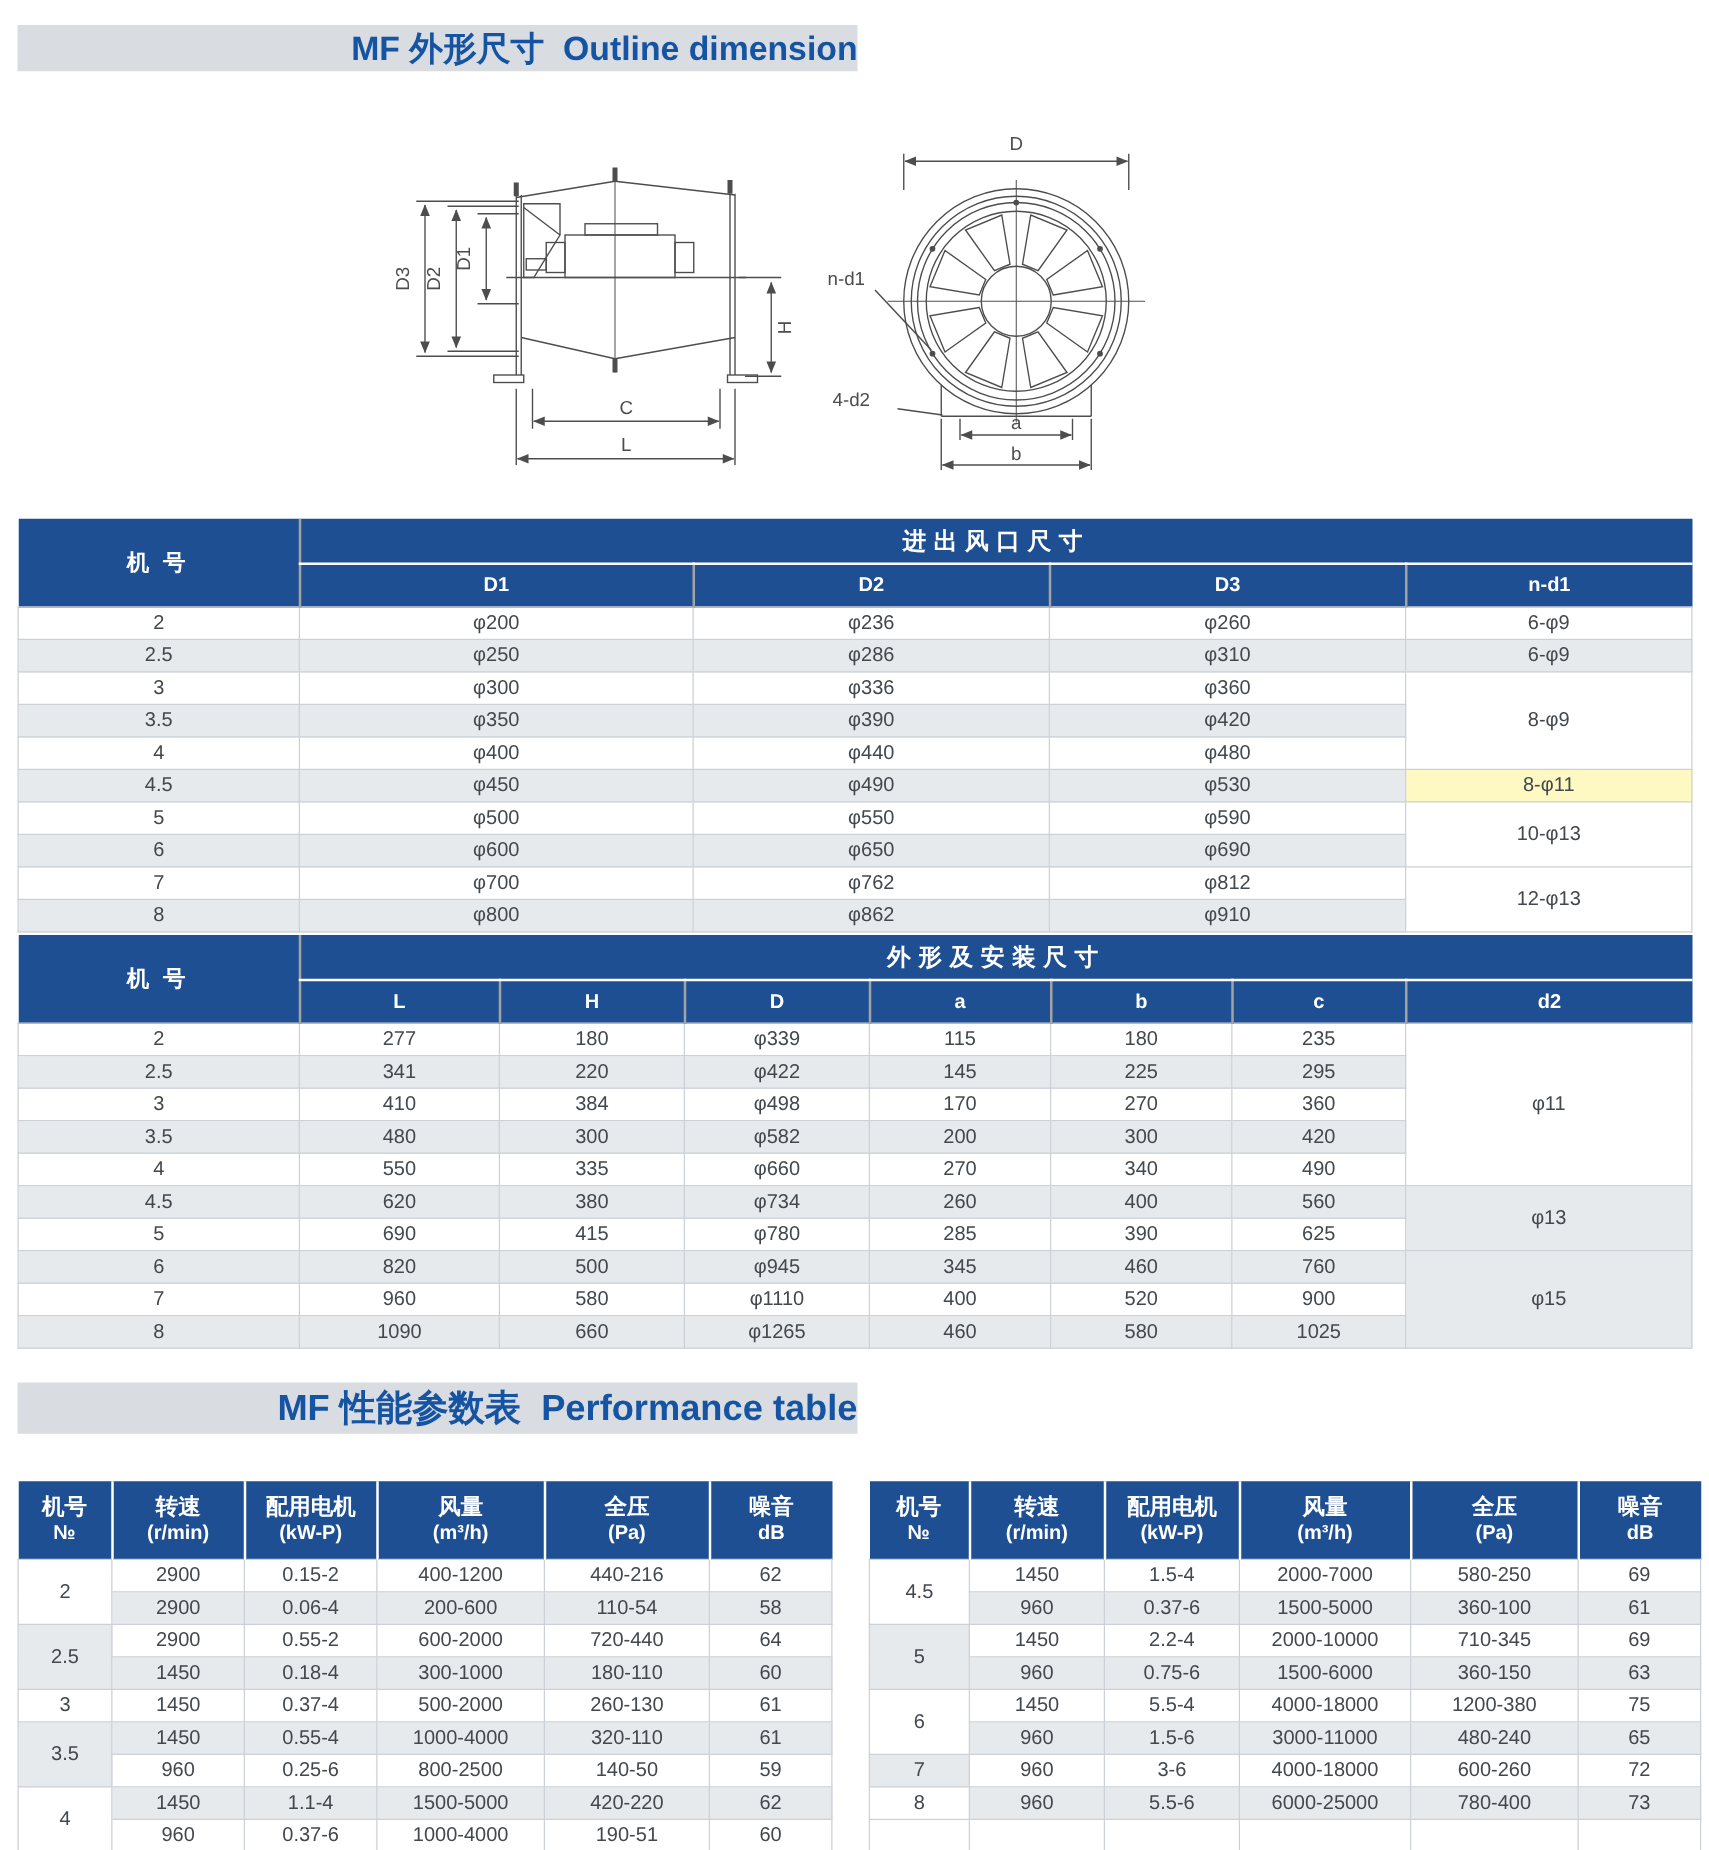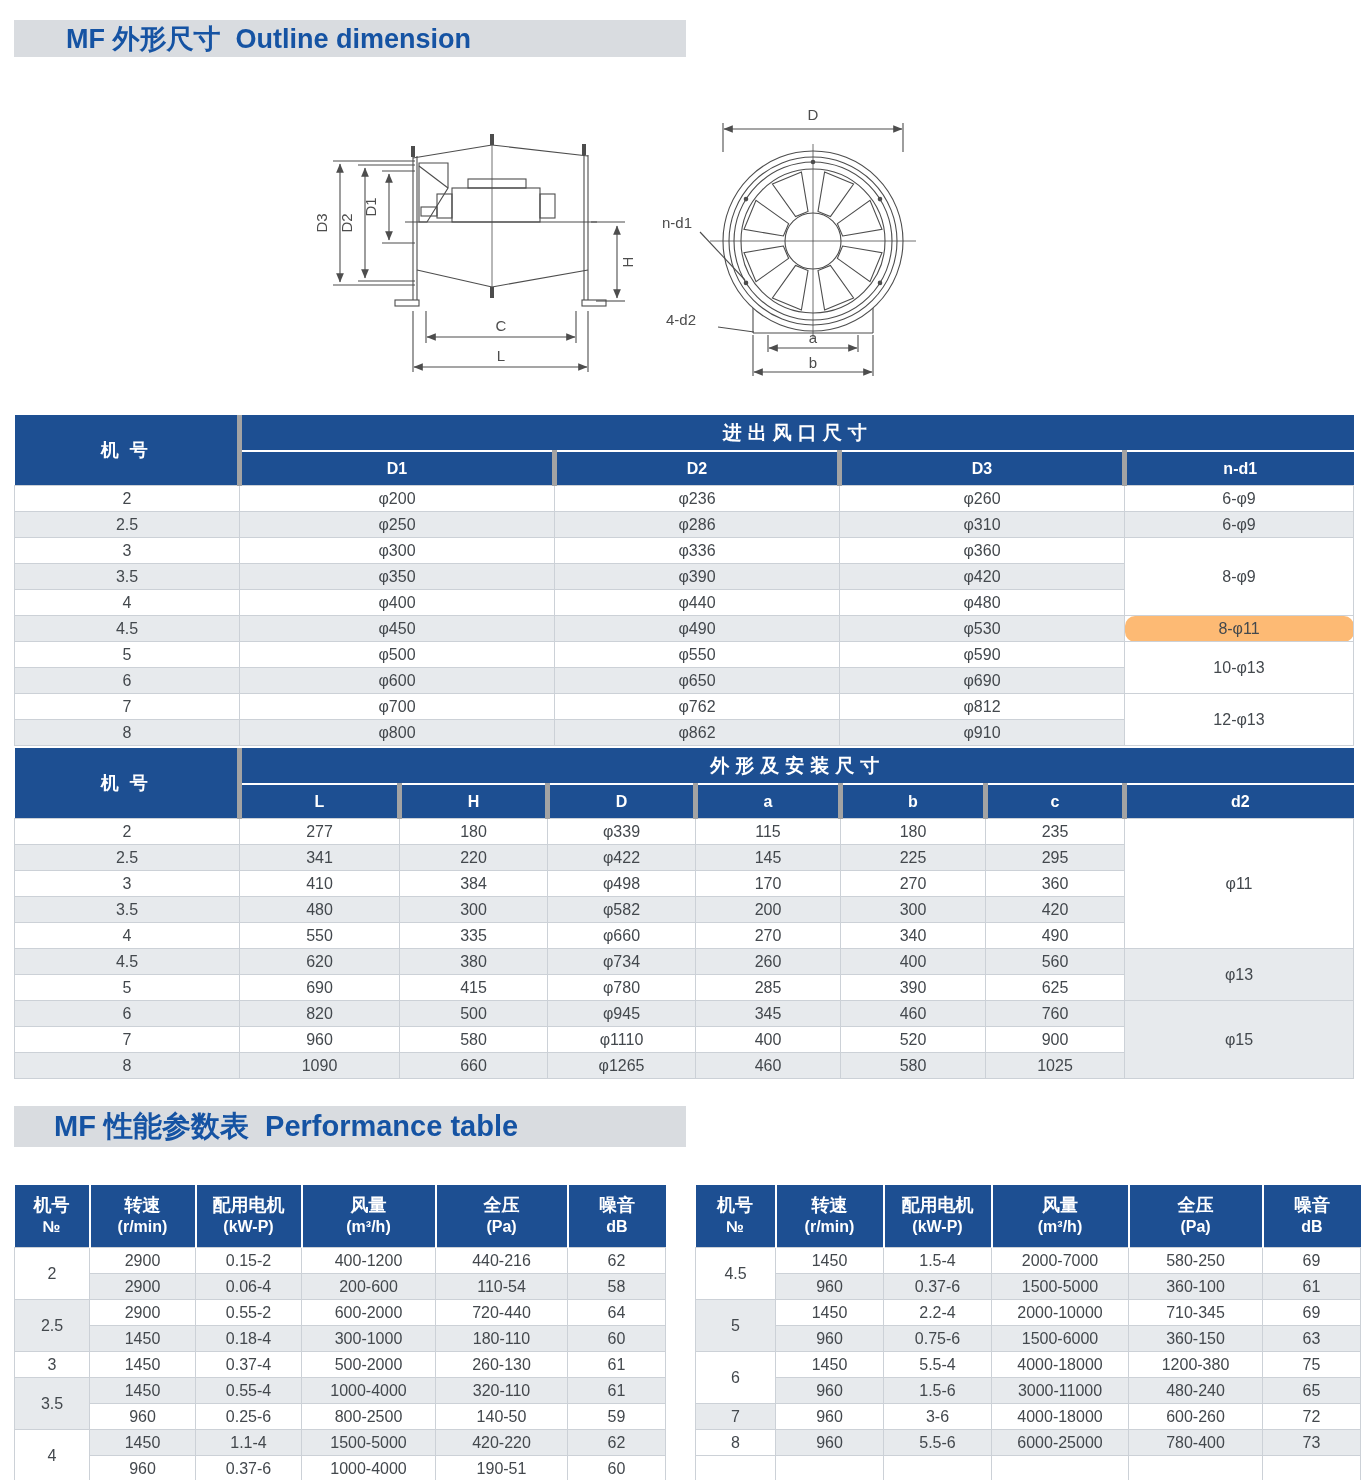--- a/index.html
+++ b/index.html
@@ -1,34 +1,34 @@
 <!DOCTYPE html>
 <html style="--accent: #1d4f92; --altrow: #e7eaed; --barbg: #d9dce0; --titleblue: #1553a3; --ink: #43484d; --line: #ccd1d7; --draw: #4d4d4d;"><head>
 <meta charset="utf-8">
 <style>
   html,body{margin:0;padding:0;background:#fff;}
   .page{position:relative;width:1367px;height:1480px;background:#fff;overflow:hidden;
         font-family:"Liberation Sans","DejaVu Sans",sans-serif;}
-  .title-bar{position:absolute;background:var(--barbg,#d9dce0);display:flex;align-items:center;}
+  .title-bar{position:absolute;background:var(--barbg,#d9dce0);display:flex;align-items:center;justify-content:flex-end;}
   .title-text{color:var(--titleblue,#1553a3);font-weight:bold;white-space:pre;}
   #title1{top:20px;left:14px;width:672px;height:37px;}
   #title1 .title-text{font-size:27px;padding-left:52px;}
   #title2{top:1106px;left:14px;width:672px;height:41px;}
   #title2 .title-text{font-size:29px;padding-left:40px;}
   svg.draw{position:absolute;}
   #sideview{left:285px;top:108px;}
   #frontview{left:648px;top:96px;}
   svg.draw text{fill:var(--draw,#4d4d4d);font-size:15px;font-family:"Liberation Sans","DejaVu Sans",sans-serif;}
   table{position:absolute;border-collapse:collapse;table-layout:fixed;background:#fff;}
   #dim1{top:415px;left:14px;}
   #dim2{top:748px;left:14px;}
   #perfL{top:1185px;left:14px;}
   #perfR{top:1185px;left:695px;}
   th{background:var(--accent,#1d4f92);color:#fff;font-weight:bold;padding:0;text-align:center;vertical-align:middle;}
-  .dim-table thead th{border-left:5px solid #a3a3a3;}
+  .dim-table thead th{border-left:2px solid #a3a3a3;}
   .dim-table thead tr:first-child th:first-child{border-left:none;}
   .dim-table .th-group{height:35px;font-size:19px;letter-spacing:6px;border-bottom:2px solid #fff;}
   .dim-table .th-col{height:33px;font-size:16px;letter-spacing:0;}
   .dim-table .th-machine{font-size:18px;letter-spacing:3px;margin-top:20px;}
   td{border:1px solid var(--line,#ccd1d7);height:25px;text-align:center;font-size:16px;
      color:var(--ink,#43484d);padding:0 2px;vertical-align:middle;}
   tr.alt td{background:var(--altrow,#e7eaed);}
   .perf-table th{height:62px;font-size:18px;line-height:1.22;border-left:2px solid #fff;}
   .perf-table th:first-child{border-left:none;margin-top:31px;}
   .perf-table th .l2{font-size:16px;}
@@ -212,21 +212,21 @@
           <td>4</td>
           <td>φ400</td>
           <td>φ440</td>
           <td>φ480</td>
         </tr>
         <tr class="alt">
           <td>4.5</td>
           <td>φ450</td>
           <td>φ490</td>
           <td>φ530</td>
-          <td class="merged" rowspan="1" style="background: #fdba74; border-radius: 10px;">8-φ11</td>
+          <td class="merged" rowspan="1" style="background: #fef9c3;">8-φ11</td>
         </tr>
         <tr class="even">
           <td>5</td>
           <td>φ500</td>
           <td>φ550</td>
           <td>φ590</td>
           <td class="merged" rowspan="2" style="background: rgb(255, 255, 255);">10-φ13</td>
         </tr>
         <tr class="alt">
           <td>6</td>

